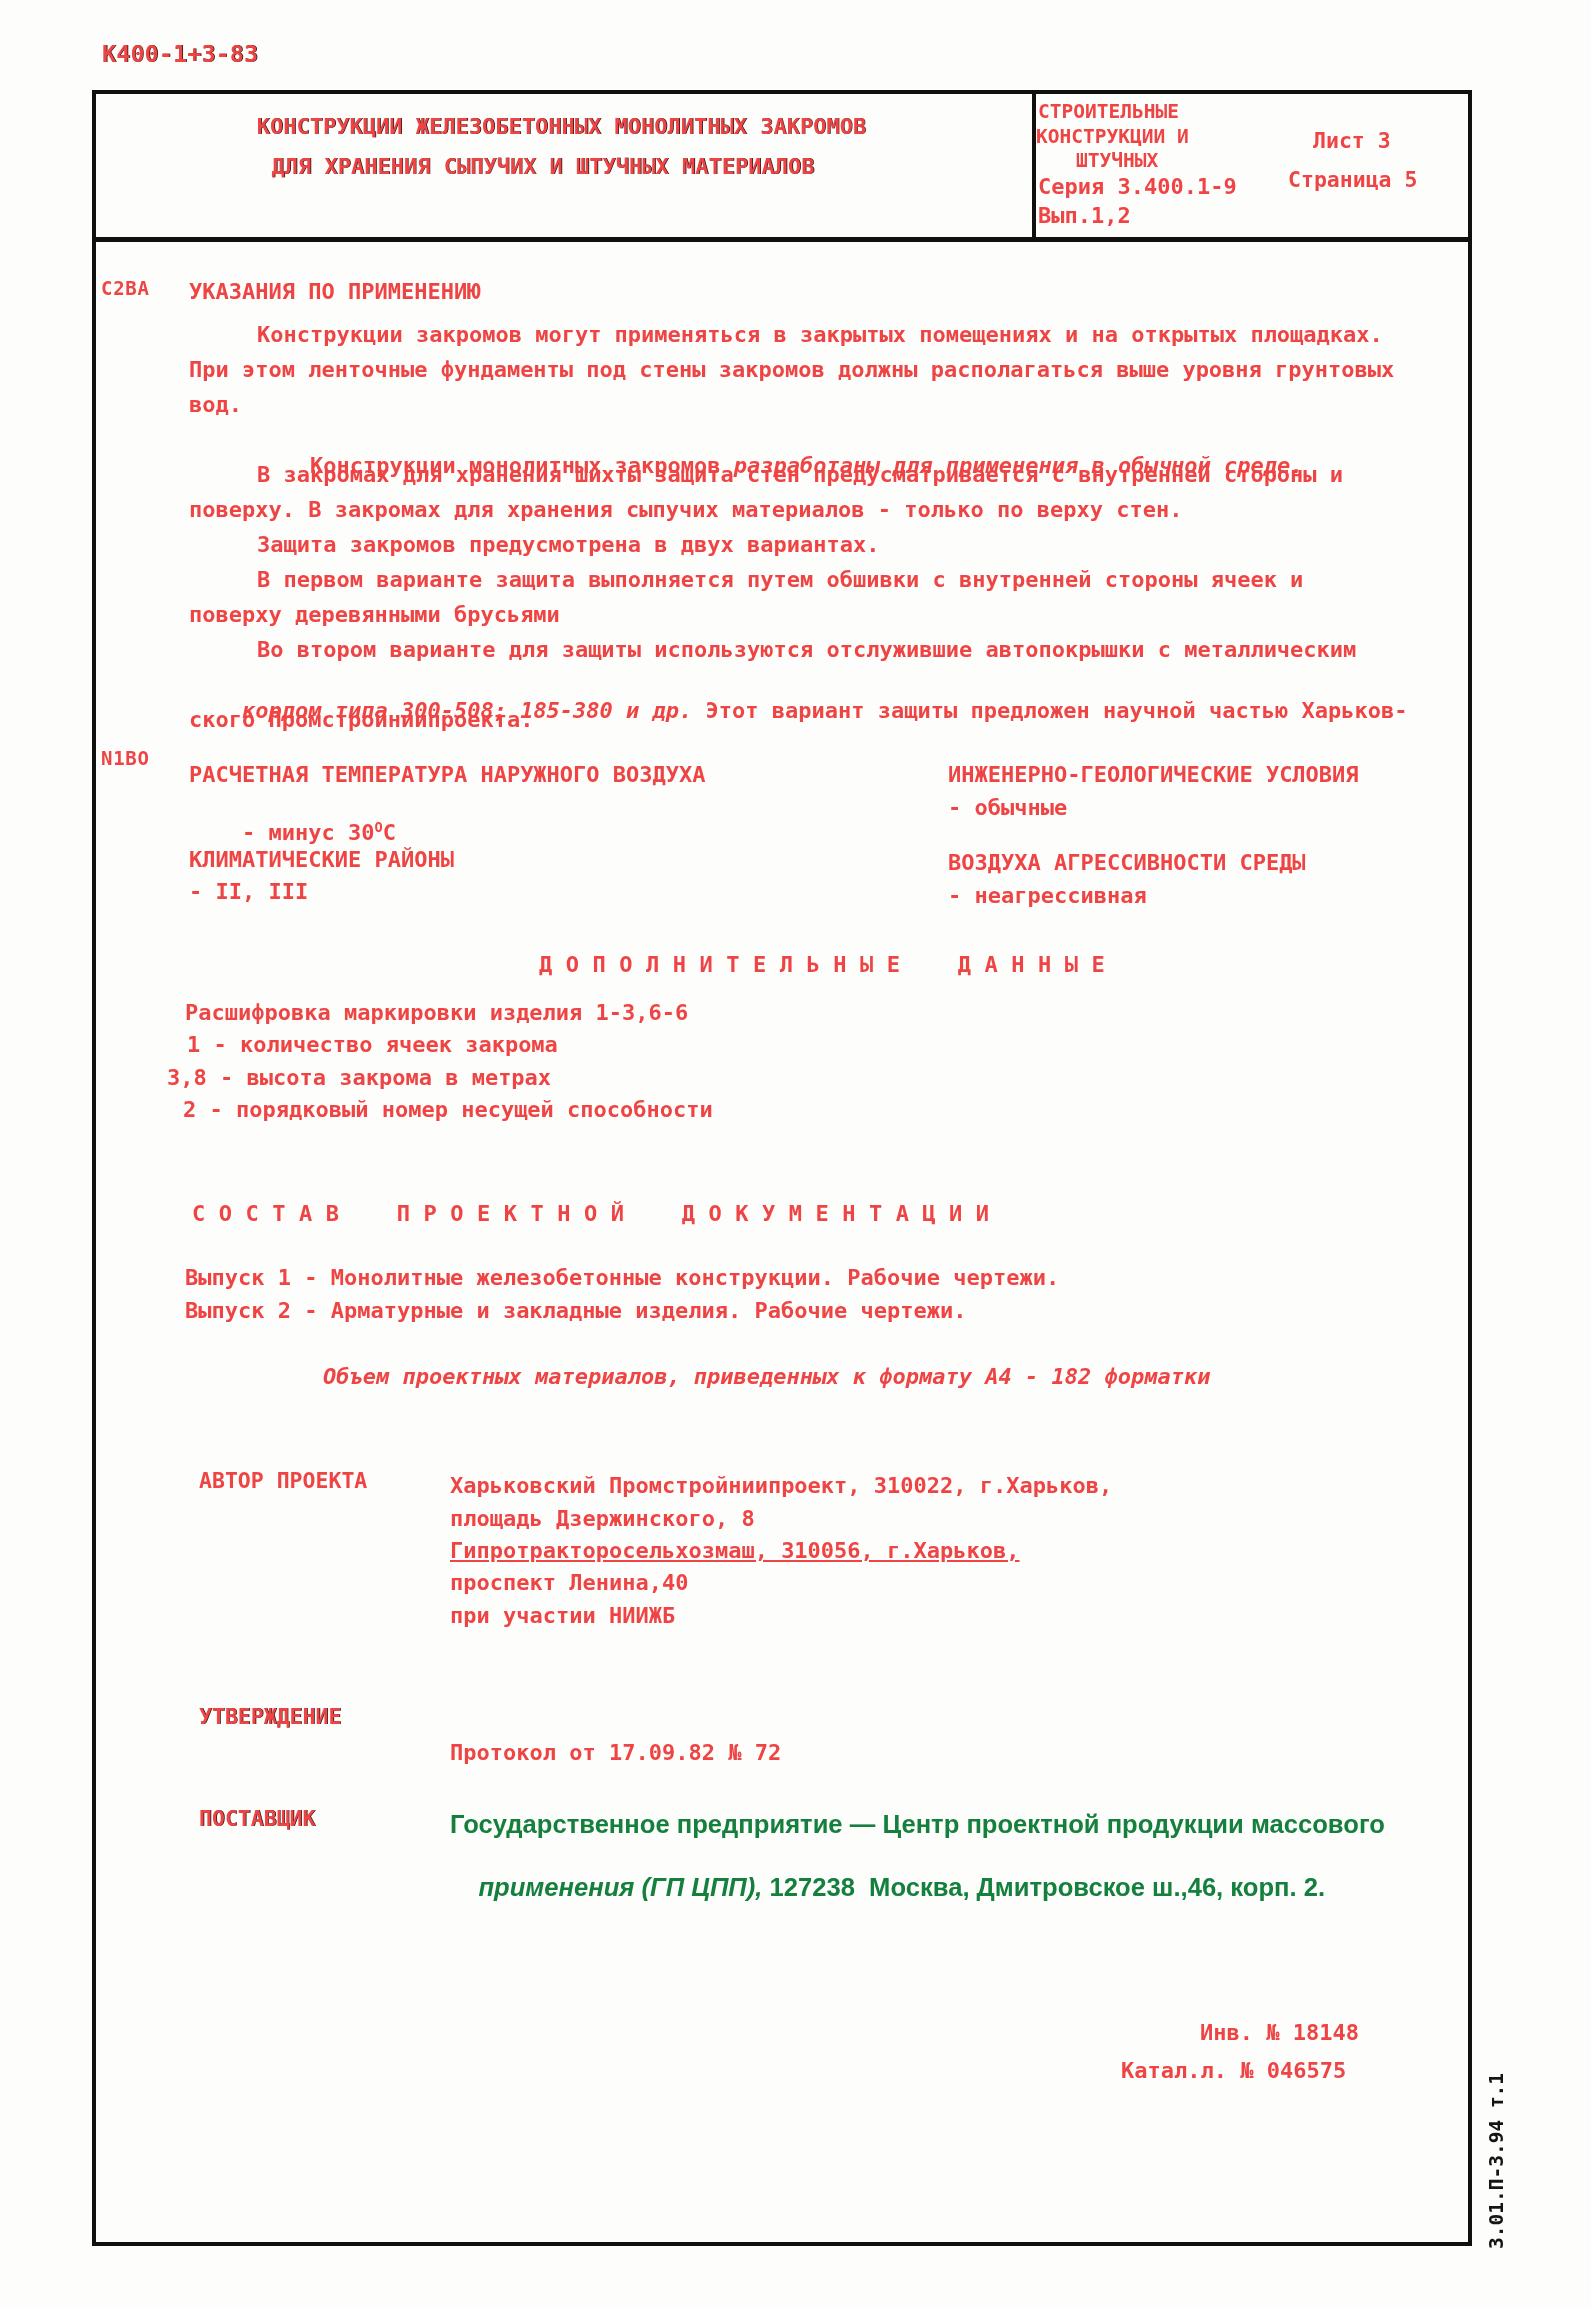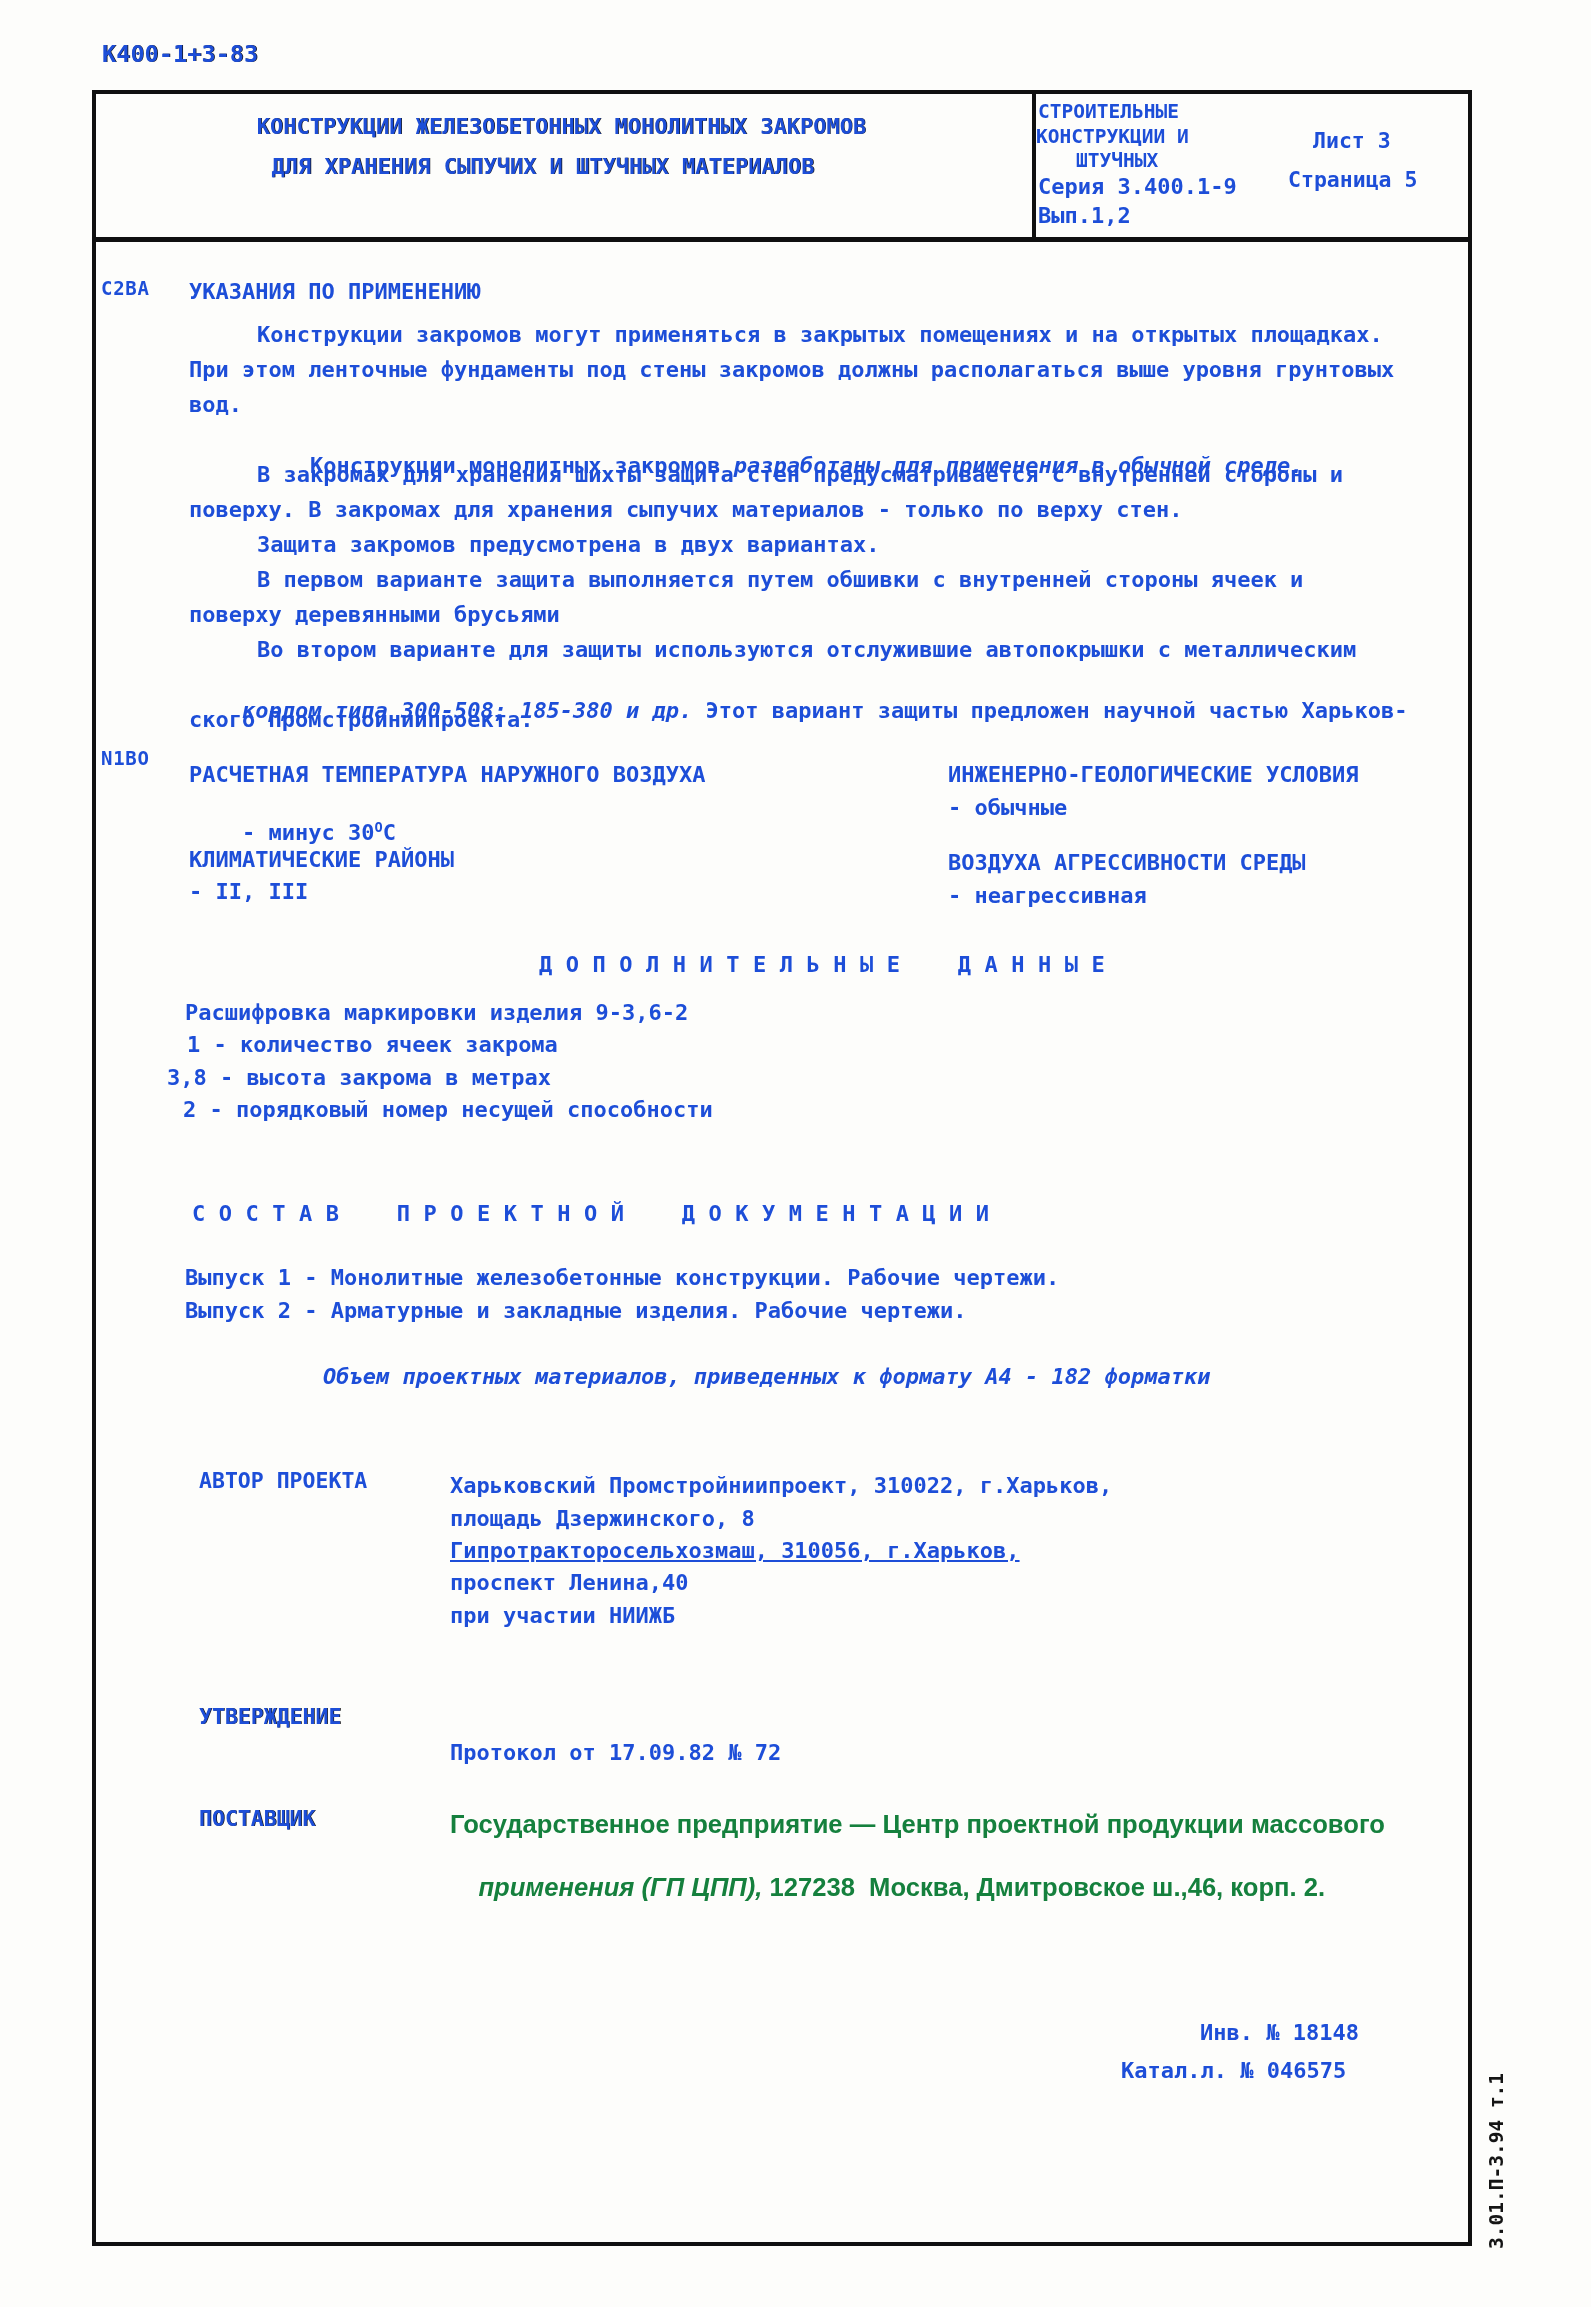--- a/index.html
+++ b/index.html
@@ -11,21 +11,21 @@
     font-family:"DejaVu Sans Mono", monospace;
     overflow:hidden;
   }
   .tw{
     position:absolute;
     font-family:"DejaVu Sans Mono", monospace;
     font-weight:bold;
     font-size:22px;
     line-height:1.2;
     white-space:pre;
-    color:#1d4ed8;
+    color:#ef4444;
   }
   .it{font-style:italic;}
   .heavy{text-shadow:0.7px 0 #151515;}
   .margin-note{font-size:19px;letter-spacing:0.7px;}
   .spaced{letter-spacing:13.5px;word-spacing:17.5px;}
   .stamp-text{font-size:19.5px;}
   .sheet-text{font-size:21.5px;}
   .label{font-size:21.5px;}
   .supplier-text{
     font-family:"Liberation Sans", sans-serif;
@@ -108,21 +108,21 @@
   </div>
   <div class="tw" style="left:189px;top:847px;">КЛИМАТИЧЕСКИЕ РАЙОНЫ</div>
   <div class="tw" style="left:189px;top:879px;">- II, III</div>
 
   <div class="tw" style="left:948px;top:762px;">ИНЖЕНЕРНО-ГЕОЛОГИЧЕСКИЕ УСЛОВИЯ</div>
   <div class="tw" style="left:948px;top:795px;">- обычные</div>
   <div class="tw" style="left:948px;top:850px;">ВОЗДУХА АГРЕССИВНОСТИ СРЕДЫ</div>
   <div class="tw" style="left:948px;top:883px;">- неагрессивная</div>
 
   <div class="tw spaced" style="left:539px;top:952px;">ДОПОЛНИТЕЛЬНЫЕ ДАННЫЕ</div>
-  <div class="tw" style="left:185px;top:1000px;">Расшифровка маркировки изделия 9-3,6-2</div>
+  <div class="tw" style="left:185px;top:1000px;">Расшифровка маркировки изделия 1-3,6-6</div>
   <div class="tw" style="left:187px;top:1032px;">1 - количество ячеек закрома</div>
   <div class="tw" style="left:167px;top:1065px;">3,8 - высота закрома в метрах</div>
   <div class="tw" style="left:183px;top:1097px;">2 - порядковый номер несущей способности</div>
 
   <div class="tw spaced" style="left:192px;top:1201px;">СОСТАВ ПРОЕКТНОЙ ДОКУМЕНТАЦИИ</div>
   <div class="tw" style="left:185px;top:1265px;">Выпуск 1 - Монолитные железобетонные конструкции. Рабочие чертежи.</div>
   <div class="tw" style="left:185px;top:1298px;">Выпуск 2 - Арматурные и закладные изделия. Рабочие чертежи.</div>
   <div class="tw it" style="left:323px;top:1364px;">Объем проектных материалов, приведенных к формату А4 - 182 форматки</div>
 
   <div class="tw label" style="left:199px;top:1468px;">АВТОР ПРОЕКТА</div>

